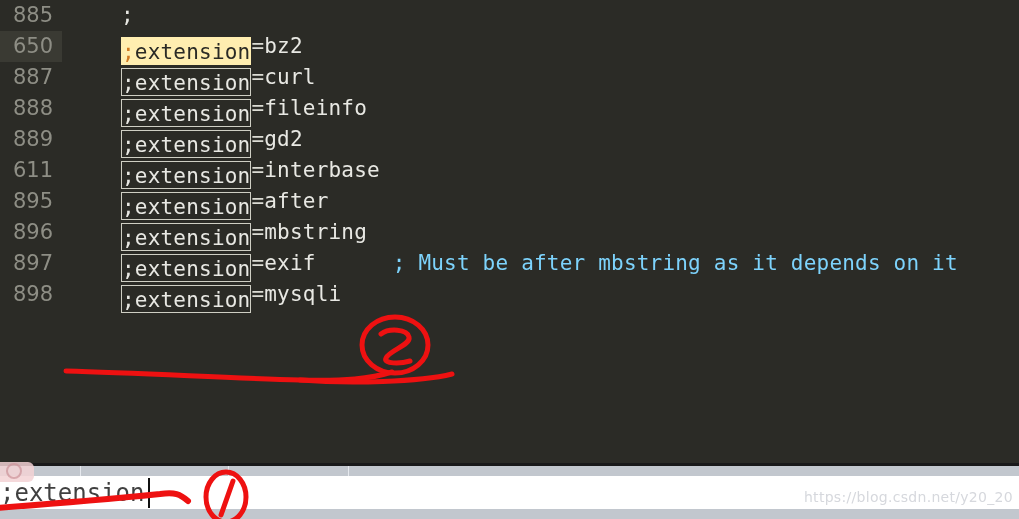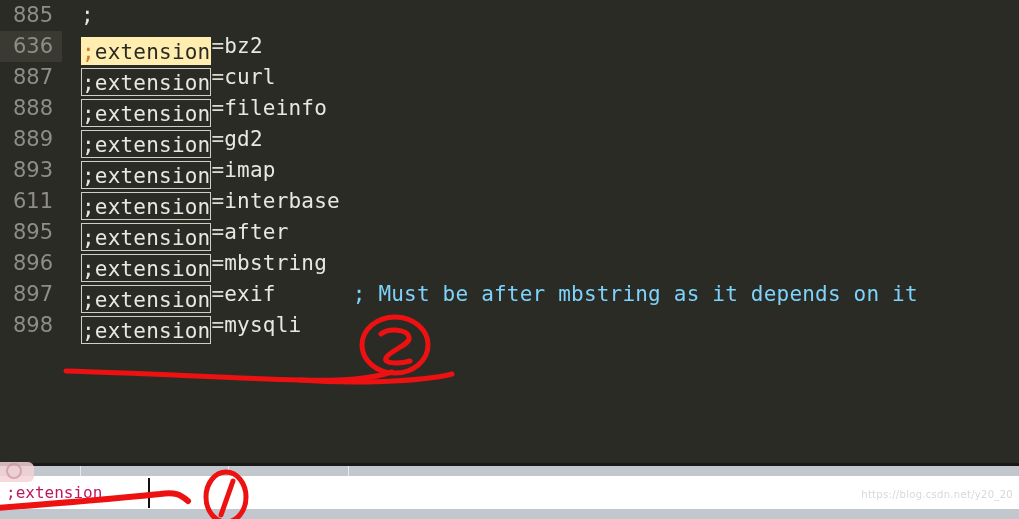--- a/index.html
+++ b/index.html
@@ -33,20 +33,21 @@
     overflow: hidden;
   }
 
   .code-line {
     position: relative;
     height: 31px;
     line-height: 31px;
     white-space: nowrap;
     display: flex;
     align-items: stretch;
+    gap: 40px;
   }
   .code-line.current .gutter {
     background: #3a3a33;
   }
 
   .gutter {
     width: 62px;
     min-width: 62px;
     box-sizing: border-box;
     padding-right: 9px;
@@ -123,25 +124,25 @@
   #searchbar {
     position: absolute;
     left: 0;
     top: 10px;
     width: 1019px;
     height: 33px;
     background: #ffffff;
   }
   #searchbar .search-text {
     position: absolute;
-    left: 6px;
+    left: 0;
     top: 4px;
-    font-size: 16px;
+    font-size: 24px;
     line-height: 26px;
-    color: #be185d;
+    color: #404040;
     font-family: "DejaVu Sans Mono", "Liberation Mono", monospace;
     white-space: nowrap;
   }
   #caret {
     position: absolute;
     left: 148px;
     top: 12px;
     width: 2px;
     height: 30px;
     background: #111111;
@@ -179,21 +180,21 @@
     width: 12px;
     height: 12px;
     border: 2px solid rgba(206, 150, 156, 0.75);
     border-radius: 50%;
   }
 
   #watermark {
     position: absolute;
     right: 6px;
     top: 489px;
-    font-size: 10px;
+    font-size: 14px;
     color: #d6d8dd;
     font-family: "DejaVu Sans", "Liberation Sans", sans-serif;
     letter-spacing: 0.3px;
     user-select: none;
   }
 
   
   #annotations {
     position: absolute;
     left: 0;
@@ -208,38 +209,34 @@
 
 <div id="app">
 
   <div id="editor">
     <div id="lines-host">
         <div class="code-line">
           <div class="gutter">885</div>
           <div class="content"><span class="val">;</span></div>
         </div>
         <div class="code-line current">
-          <div class="gutter">636</div>
+          <div class="gutter">650</div>
           <div class="content"><span class="match active"><span class="semi">;</span><span>extension</span></span><span class="eq">=</span><span class="val">bz2</span></div>
         </div>
         <div class="code-line">
           <div class="gutter">887</div>
           <div class="content"><span class="match other"><span class="semi">;</span><span>extension</span></span><span class="eq">=</span><span class="val">curl</span></div>
         </div>
         <div class="code-line">
           <div class="gutter">888</div>
           <div class="content"><span class="match other"><span class="semi">;</span><span>extension</span></span><span class="eq">=</span><span class="val">fileinfo</span></div>
         </div>
         <div class="code-line">
           <div class="gutter">889</div>
           <div class="content"><span class="match other"><span class="semi">;</span><span>extension</span></span><span class="eq">=</span><span class="val">gd2</span></div>
-        </div>
-        <div class="code-line">
-          <div class="gutter">893</div>
-          <div class="content"><span class="match other"><span class="semi">;</span><span>extension</span></span><span class="eq">=</span><span class="val">imap</span></div>
         </div>
         <div class="code-line">
           <div class="gutter">611</div>
           <div class="content"><span class="match other"><span class="semi">;</span><span>extension</span></span><span class="eq">=</span><span class="val">interbase</span></div>
         </div>
         <div class="code-line">
           <div class="gutter">895</div>
           <div class="content"><span class="match other"><span class="semi">;</span><span>extension</span></span><span class="eq">=</span><span class="val">after</span></div>
         </div>
         <div class="code-line">

